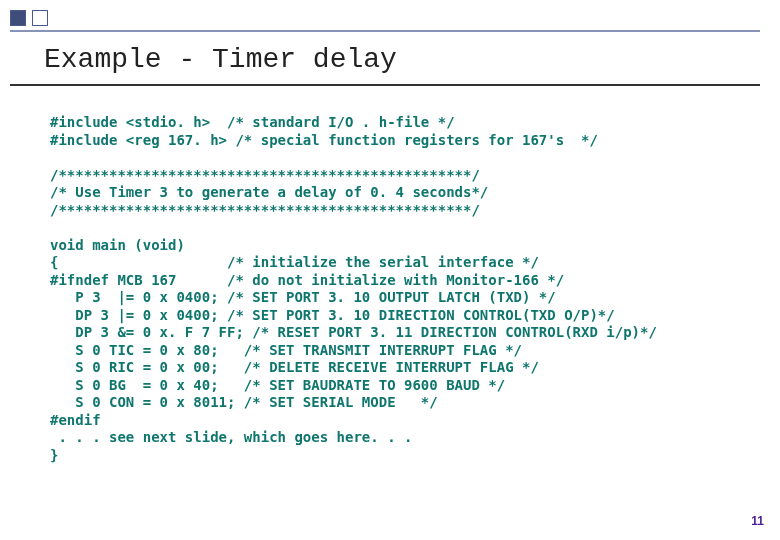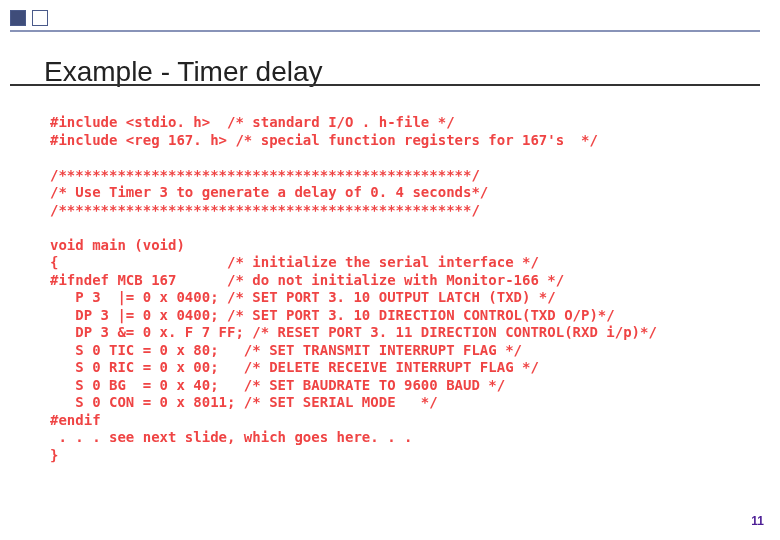--- a/index.html
+++ b/index.html
@@ -34,42 +34,43 @@
     right: 20px;
     top: 30px;
   }
   .rule-top {
     border-top: 2px solid #8893b8;
     margin-bottom: 0;
   }
   .title {
     position: absolute;
     left: 44px;
-    top: 56px;
+    top: 44px;
     font-size: 28px;
     color: #222;
+    font-family: Liberation Mono, monospace;
   }
   .underline {
     position: absolute;
     left: 10px;
     right: 20px;
     top: 84px;
     border-top: 2px solid #333;
   }
   .code {
     position: absolute;
     left: 50px;
     top: 100px;
     right: 30px;
     font-family: "Lucida Console", Consolas, monospace;
     font-size: 14px;
     font-weight: bold;
     line-height: 1.25;
     white-space: pre;
-    color: #ef4444;
+    color: #0f766e;
   }
   .pagenum {
     position: absolute;
     right: 16px;
     bottom: 12px;
     font-size: 12px;
     font-weight: bold;
     color: #4c1d95;
   }
 </style>

